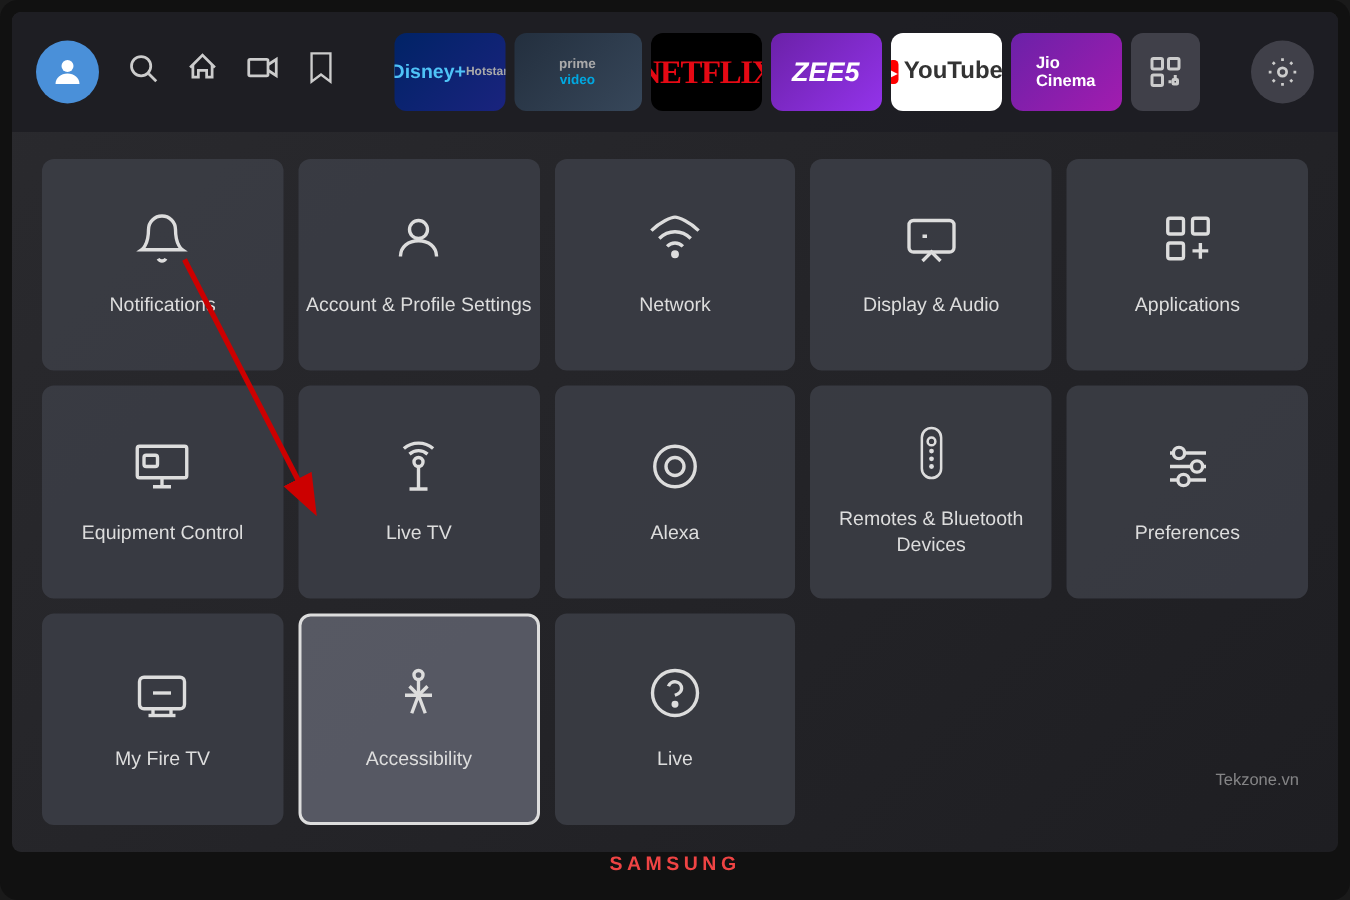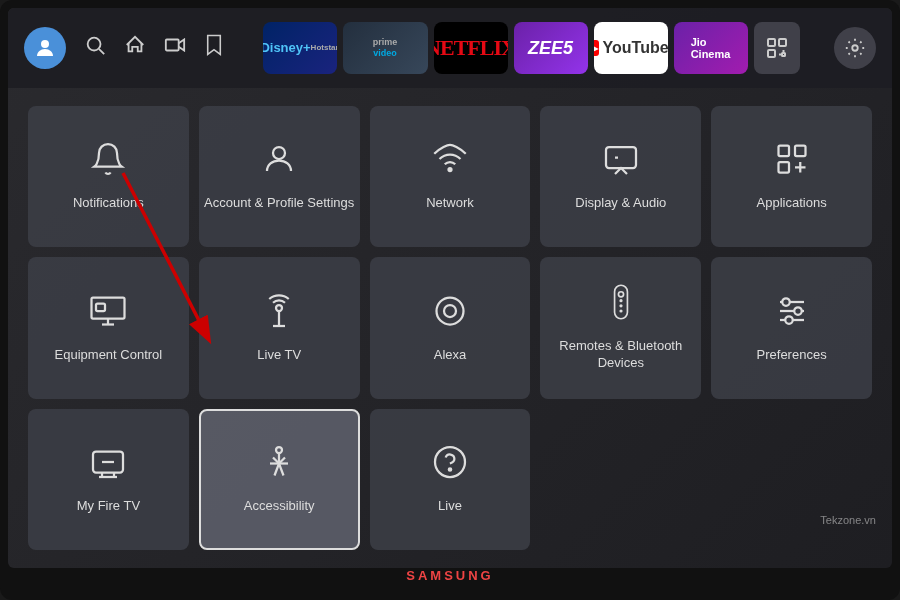--- a/index.html
+++ b/index.html
@@ -223,21 +223,21 @@
       top: 155px;
       left: 105px;
       z-index: 10;
       pointer-events: none;
     }
 
     
     .watermark {
       position: absolute;
       bottom: 42px;
-      right: 16px;
+      right: 26px;
       color: rgba(200,200,200,0.6);
       font-size: 11px;
       z-index: 5;
     }
 
     
     .tv-bottom {
       height: 24px;
       display: flex;
       align-items: flex-start;

